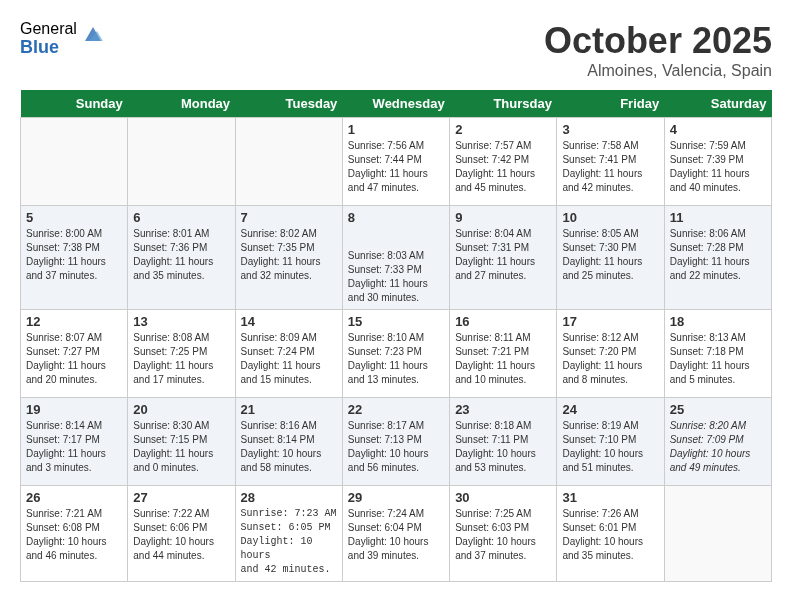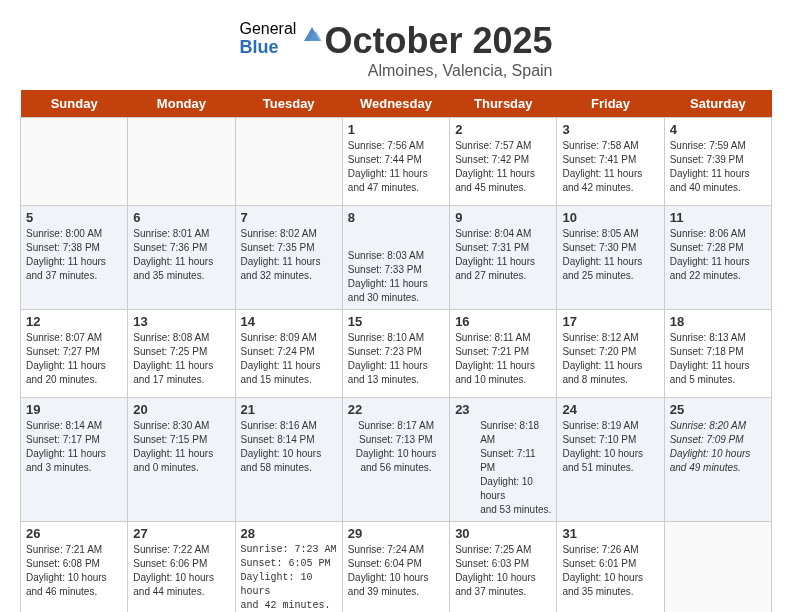--- a/index.html
+++ b/index.html
@@ -5,21 +5,21 @@
     * { box-sizing: border-box; margin: 0; padding: 0; }
     body {
       font-family: Arial, sans-serif;
       background: #fff;
       width: 792px;
       min-height: 612px;
       padding: 20px;
     }
     .header {
       display: flex;
-      justify-content: center;
+      justify-content: space-between;
       align-items: flex-start;
       margin-bottom: 10px;
     }
     .logo {
       display: flex;
       align-items: center;
     }
     .logo-text {
       display: flex;
       flex-direction: column;
@@ -46,25 +46,25 @@
     }
     .location {
       font-size: 16px;
       color: #555;
     }
     .calendar {
       width: 100%;
       border-collapse: collapse;
     }
     .calendar th {
-      background-color: #c2410c;
+      background-color: #15803d;
       color: white;
       font-size: 13px;
       padding: 6px 5px;
-      text-align: center;
+      text-align: right;
       font-weight: bold;
     }
     .calendar td {
       border: 1px solid #ccc;
       vertical-align: top;
       padding: 4px 5px;
       width: 14.28%;
       height: 88px;
       font-size: 10.5px;
       color: #333;
@@ -272,28 +272,28 @@
         </td>
         <td>
           <div class="day-number">21</div>
           <div class="day-info" style="white-space: pre-line;">Sunrise: 8:16 AM
 Sunset: 8:14 PM
 Daylight: 10 hours
 and 58 minutes.</div>
         </td>
         <td>
           <div class="day-number">22</div>
-          <div class="day-info" style="white-space: pre-line; text-align: center;">Sunrise: 8:17 AM
+          <div class="day-info" style="white-space: pre-line;">Sunrise: 8:17 AM
 Sunset: 7:13 PM
 Daylight: 10 hours
 and 56 minutes.</div>
         </td>
         <td>
           <div class="day-number">23</div>
-          <div class="day-info" style="white-space: pre-line; margin-left: 25px;">Sunrise: 8:18 AM
+          <div class="day-info" style="white-space: pre-line;">Sunrise: 8:18 AM
 Sunset: 7:11 PM
 Daylight: 10 hours
 and 53 minutes.</div>
         </td>
         <td>
           <div class="day-number">24</div>
           <div class="day-info" style="white-space: pre-line;">Sunrise: 8:19 AM
 Sunset: 7:10 PM
 Daylight: 10 hours
 and 51 minutes.</div>

